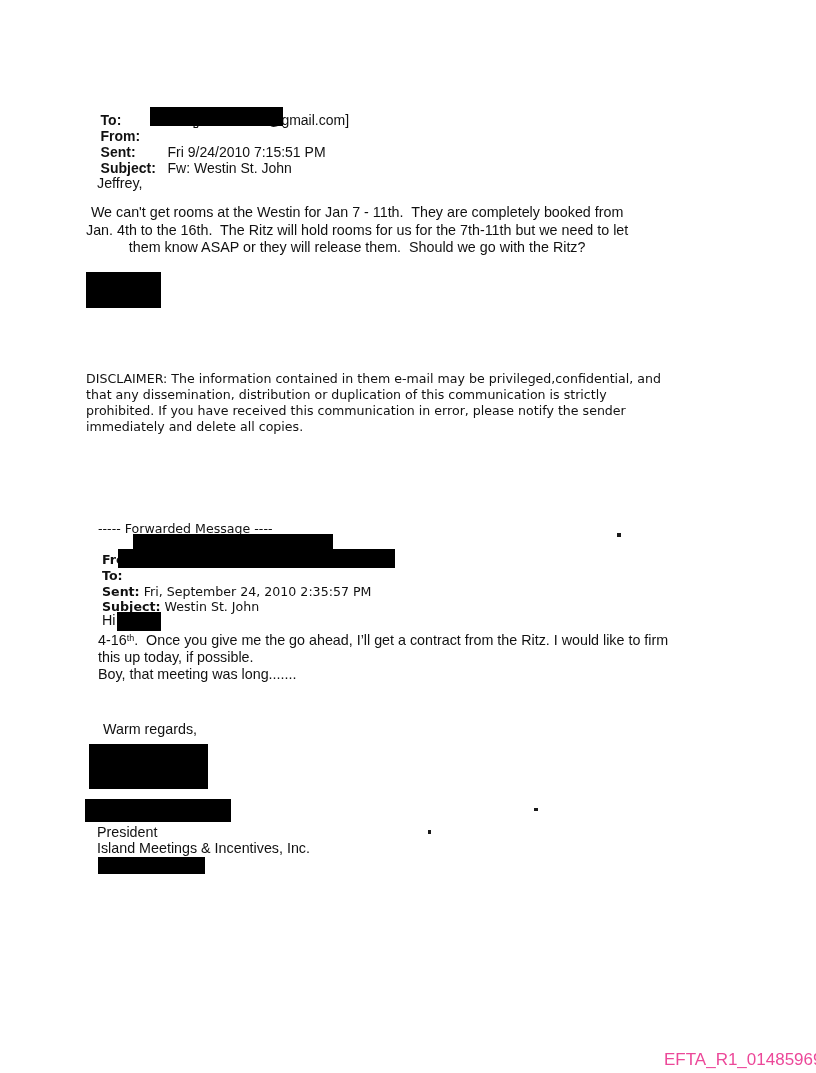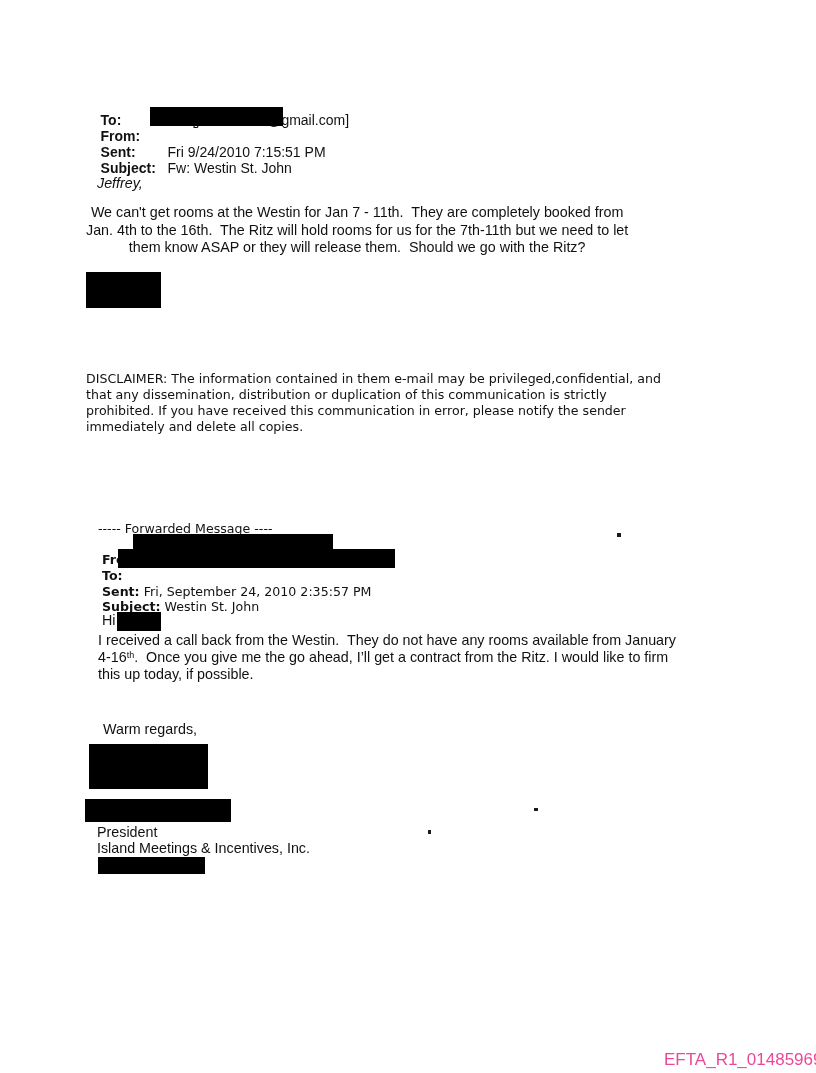--- a/index.html
+++ b/index.html
@@ -51,21 +51,21 @@
     <span class="hdr-label w">From:</span>
   </div>
   <div class="redact" style="left:150px;top:107px;width:133px;height:19px;"></div>
   <div class="hdr-row" style="top:128px;">
     <span class="hdr-label w">Sent:</span><span class="hdr-value">Fri 9/24/2010 7:15:51 PM</span>
   </div>
   <div class="hdr-row" style="top:144px;">
     <span class="hdr-label w">Subject:</span><span class="hdr-value">Fw: Westin St. John</span>
   </div>
 
-  <div class="abs body-text" style="left:97px;top:175px;font-style:italic;">Jeffrey,</div>
+  <div class="abs body-text" style="left:97px;top:175px;">Jeffrey,</div>
 
   <div class="abs" style="left:86px;top:204px;text-align:center;">
     <div class="body-text">We can't get rooms at the Westin for Jan 7 - 11th.  They are completely booked from</div>
     <div class="body-text">Jan. 4th to the 16th.  The Ritz will hold rooms for us for the 7th-11th but we need to let</div>
     <div class="body-text">them know ASAP or they will release them.  Should we go with the Ritz?</div>
   </div>
 
   <div class="redact" style="left:86px;top:272px;width:75px;height:36px;"></div>
 
   <div class="abs alt" style="left:86px;top:371px;">
@@ -91,23 +91,23 @@
     <span class="fwd-label">Sent:</span><span> Fri, September 24, 2010 2:35:57 PM</span>
   </div>
   <div class="fwd-row alt" style="top:583px;">
     <span class="fwd-label">Subject:</span><span> Westin St. John</span>
   </div>
 
   <div class="abs fwd-body-line" style="left:102px;top:612px;">Hi</div>
   <div class="redact" style="left:117px;top:612px;width:44px;height:19px;"></div>
 
   <div class="abs" style="left:98px;top:632px;">
-    <div class="fwd-body-line">I received a call back from the Westin.  They do not have any rooms available from January</div>
     <div class="fwd-body-line"><span>4-16</span><sup>th</sup><span>.  Once you give me the go ahead, I’ll get a contract from the Ritz. I would like to firm</span></div>
     <div class="fwd-body-line">this up today, if possible.</div>
+    <div class="fwd-body-line">Boy, that meeting was long.......</div>
   </div>
 
   <div class="abs fwd-body-line" style="left:103px;top:721px;">Warm regards,</div>
 
   <div class="redact" style="left:89px;top:744px;width:119px;height:45px;"></div>
   <div class="redact" style="left:85px;top:799px;width:146px;height:23px;"></div>
 
   <div class="abs fwd-body-line" style="left:97px;top:824px;">President</div>
   <div class="abs fwd-body-line" style="left:97px;top:840px;">Island Meetings &amp; Incentives, Inc.</div>
 

